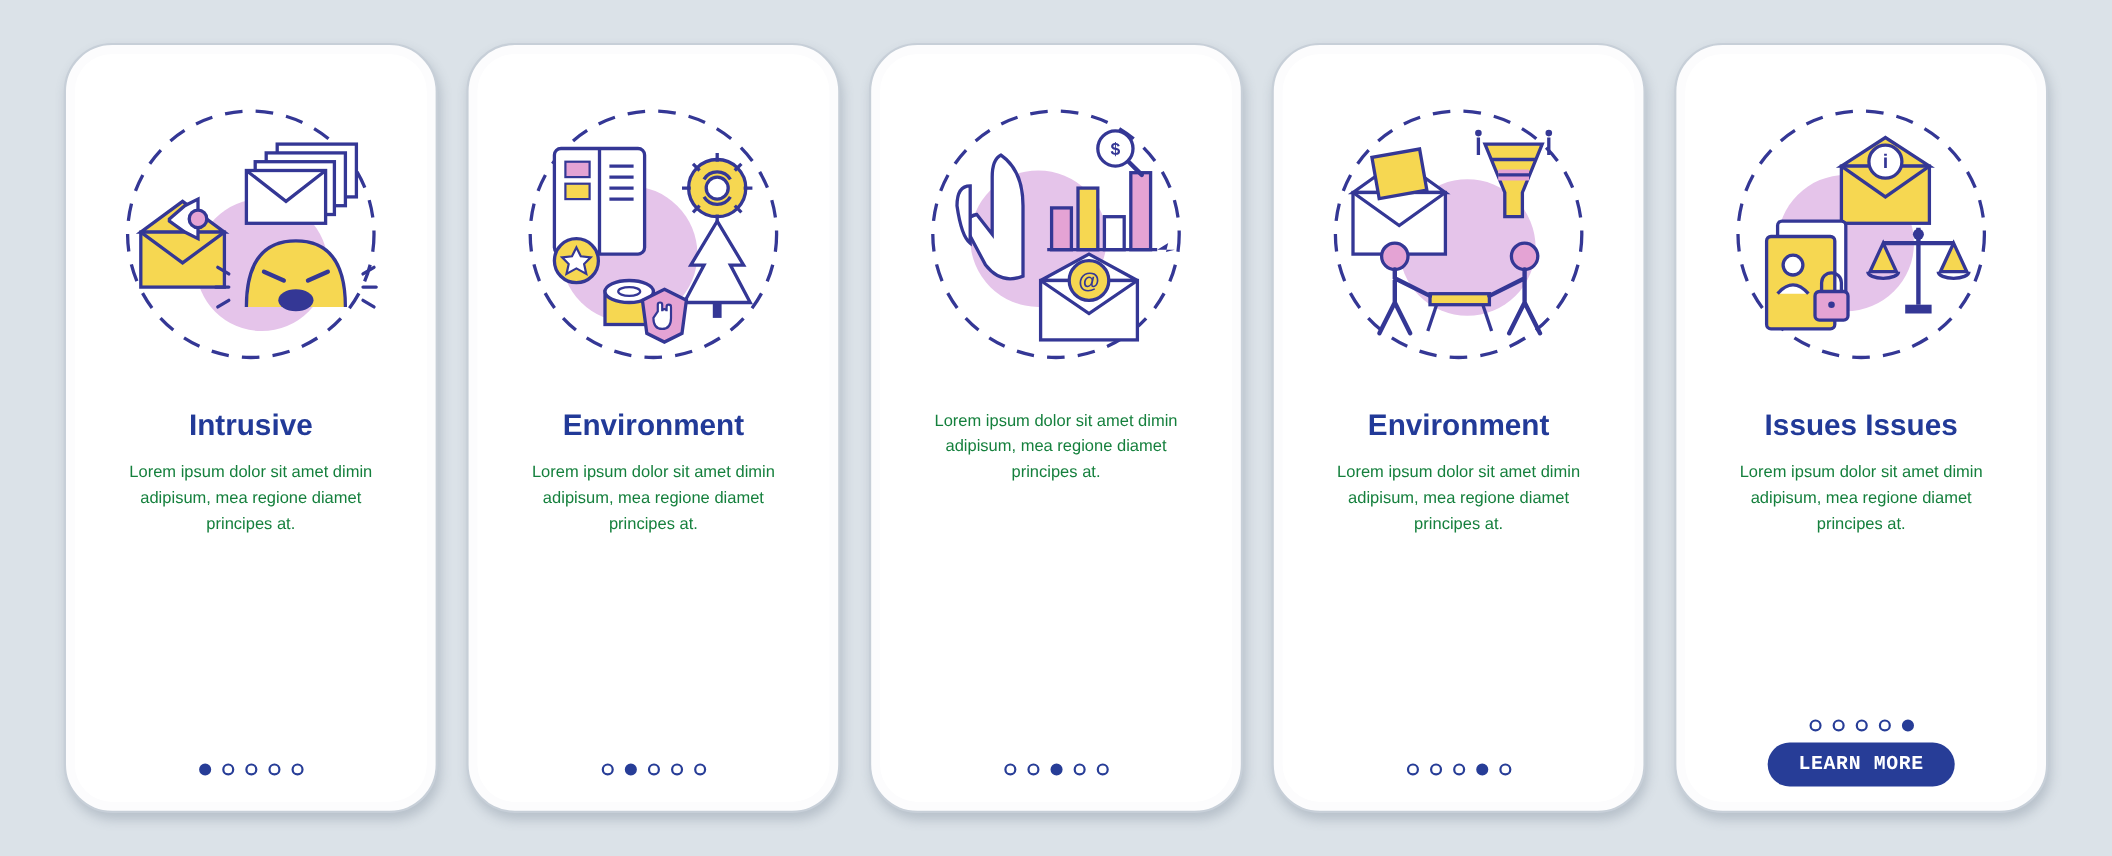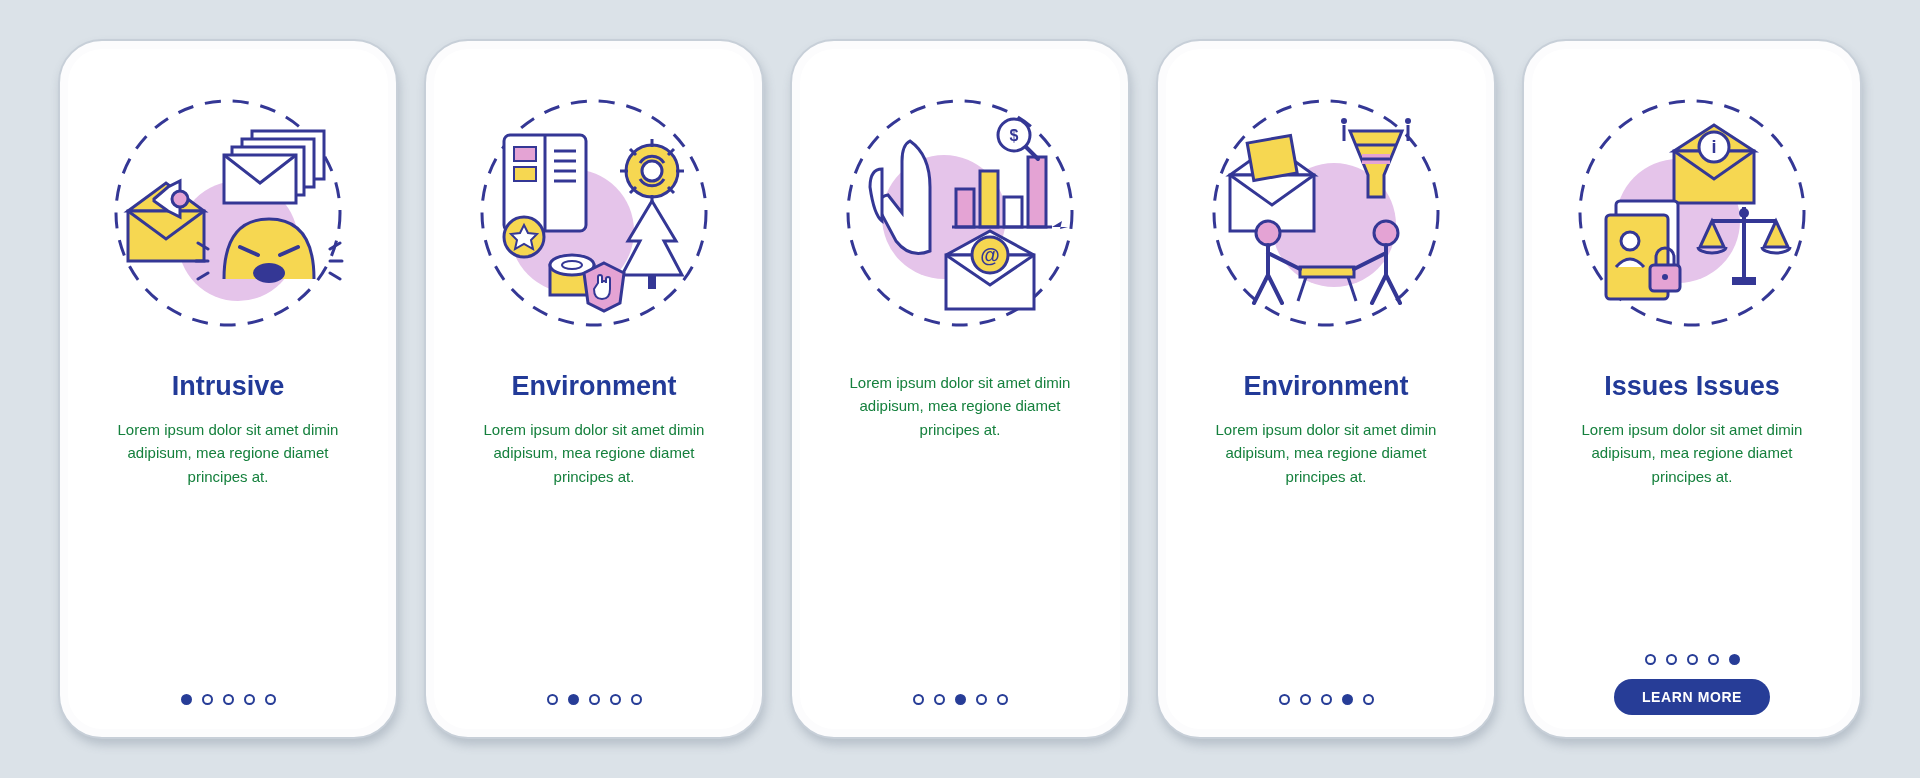--- a/index.html
+++ b/index.html
@@ -65,24 +65,25 @@
   }
   .dot.active { background: #273d97; }
   .cta {
     position: absolute;
     bottom: 22px;
     background: #273d97;
     color: #fff;
     border: none;
     border-radius: 28px;
     padding: 10px 28px;
-    font-size: 14px;
+    font-size: 18px;
     font-weight: 700;
     letter-spacing: 0.6px;
     cursor: pointer;
+    font-family: Liberation Mono, monospace;
   }
 </style>
 </head>
 <body>
 
 <div class="card" data-has-button="false">
   <div class="illus">
     <svg viewBox="0 0 245 245">
       <circle cx="122" cy="122" r="112" fill="none" stroke="#343795" stroke-width="3" stroke-dasharray="16 12"></circle>
       <circle cx="132" cy="150" r="60" fill="#e5c4ea"></circle>

